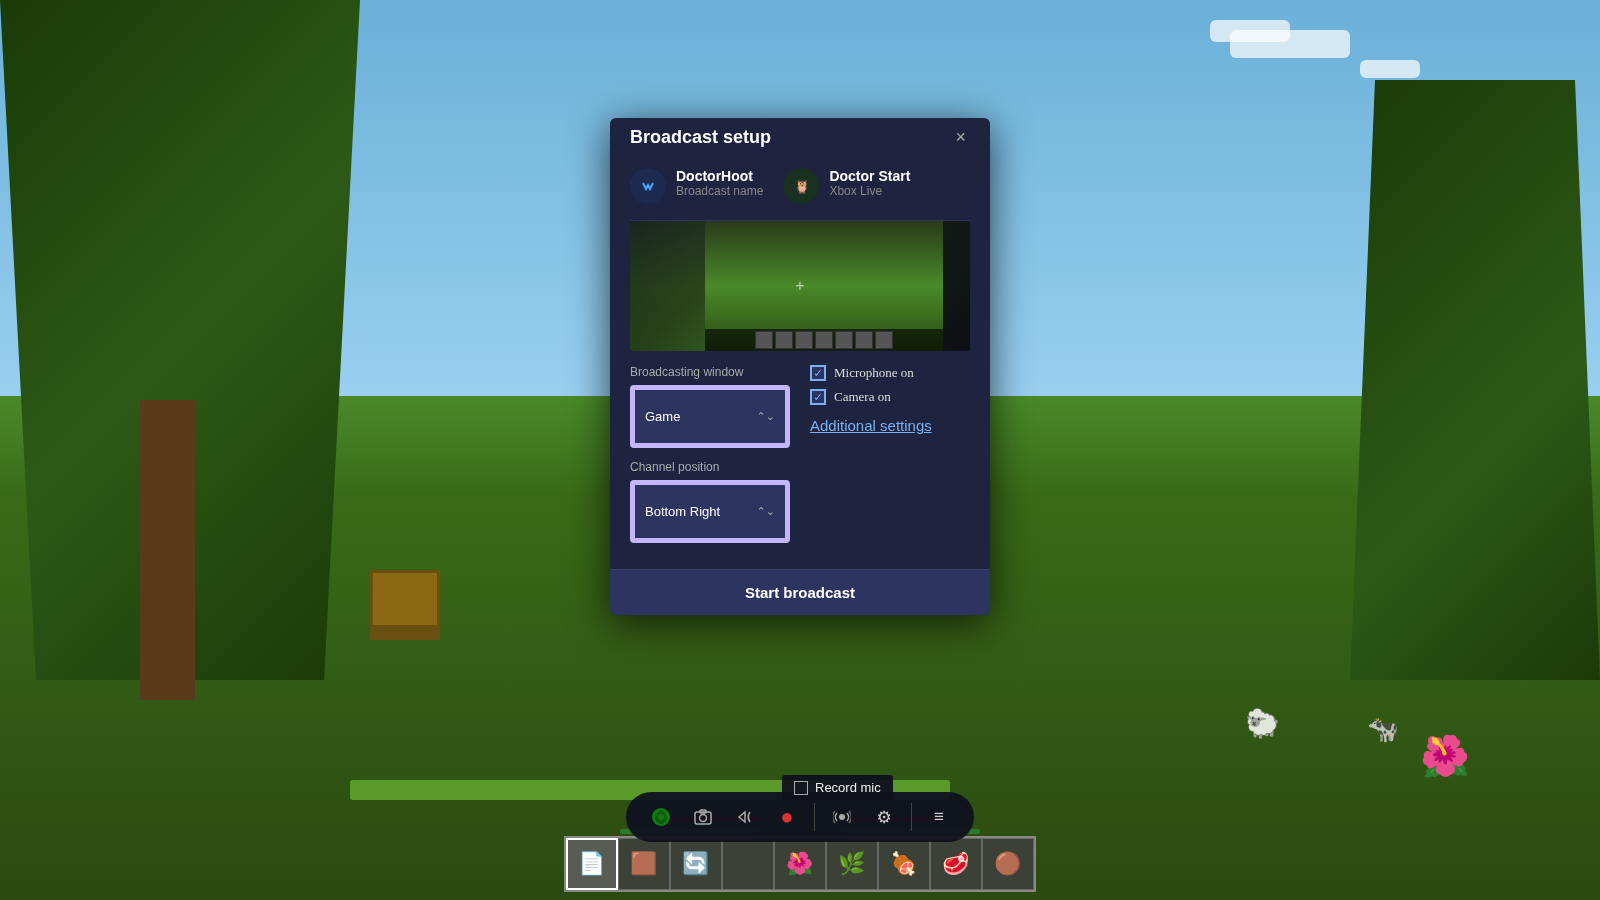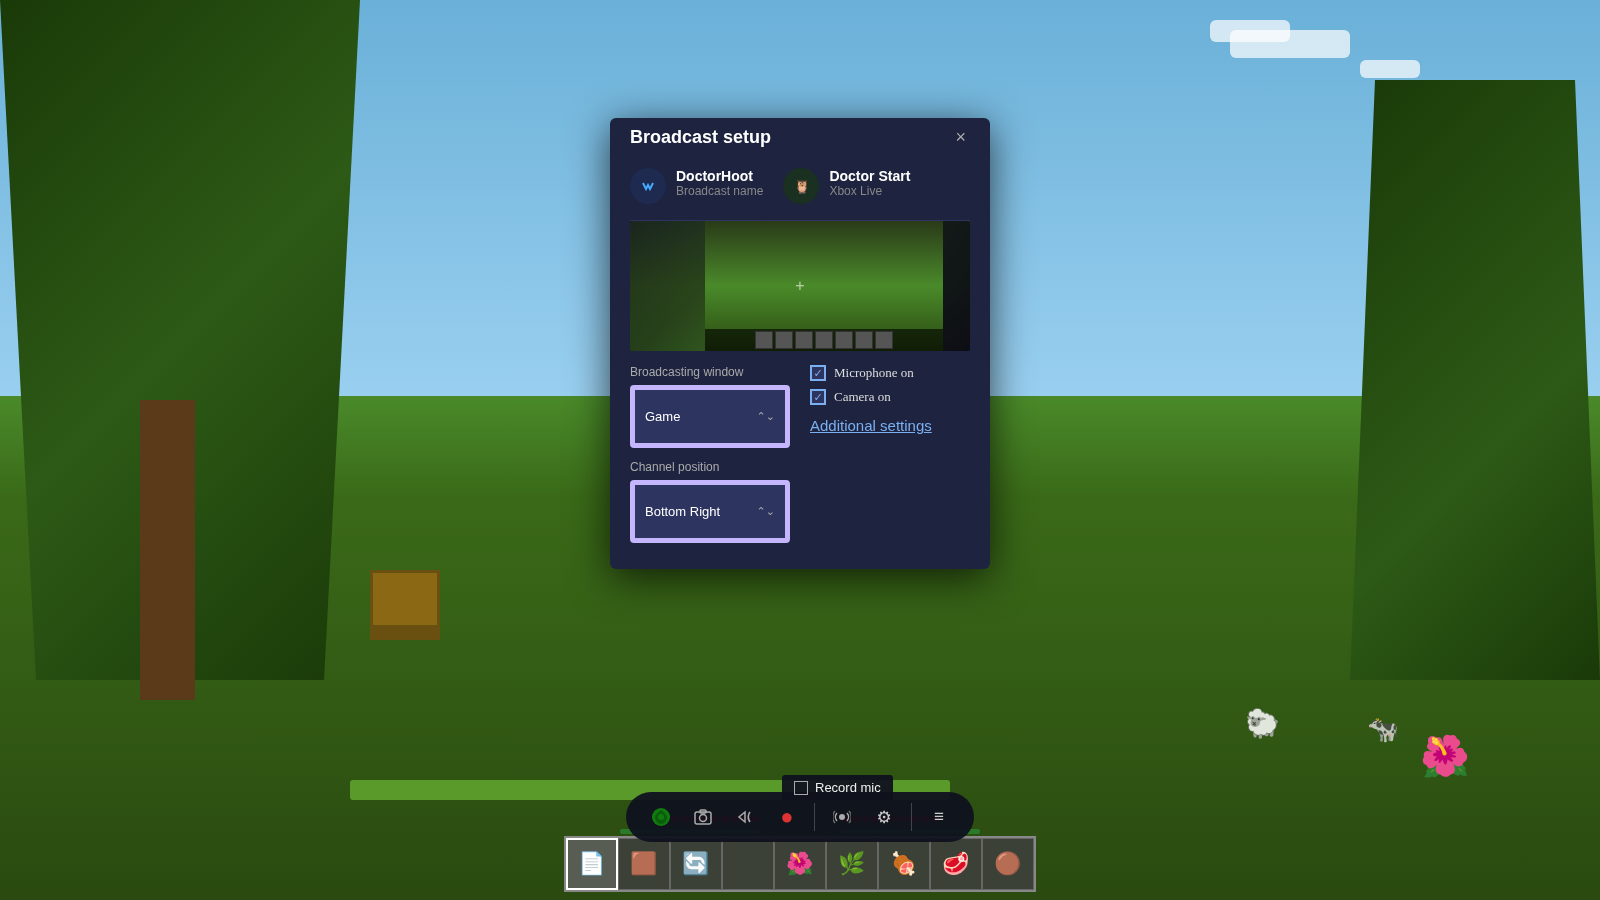--- a/index.html
+++ b/index.html
@@ -515,20 +515,21 @@
         </div>
         <div class="checkbox-row">
           <div class="checkbox-box checked"></div>
           <span class="checkbox-label">Camera on</span>
         </div>
         <a class="additional-settings-link">Additional settings</a>
       </div>
     </div>
 
     
+    <button class="start-broadcast-btn">Start broadcast</button>
   </div>
 </div>
 
 <div class="bottom-hud">
 
   <div style="display:flex;flex-direction:column;align-items:center;margin-bottom:2px;">
     <div style="display:flex;gap:80px;">
       <div style="display:flex;gap:2px;font-size:12px;color:#cc0000;">
         ❤❤❤❤❤❤❤❤❤❤
       </div>

